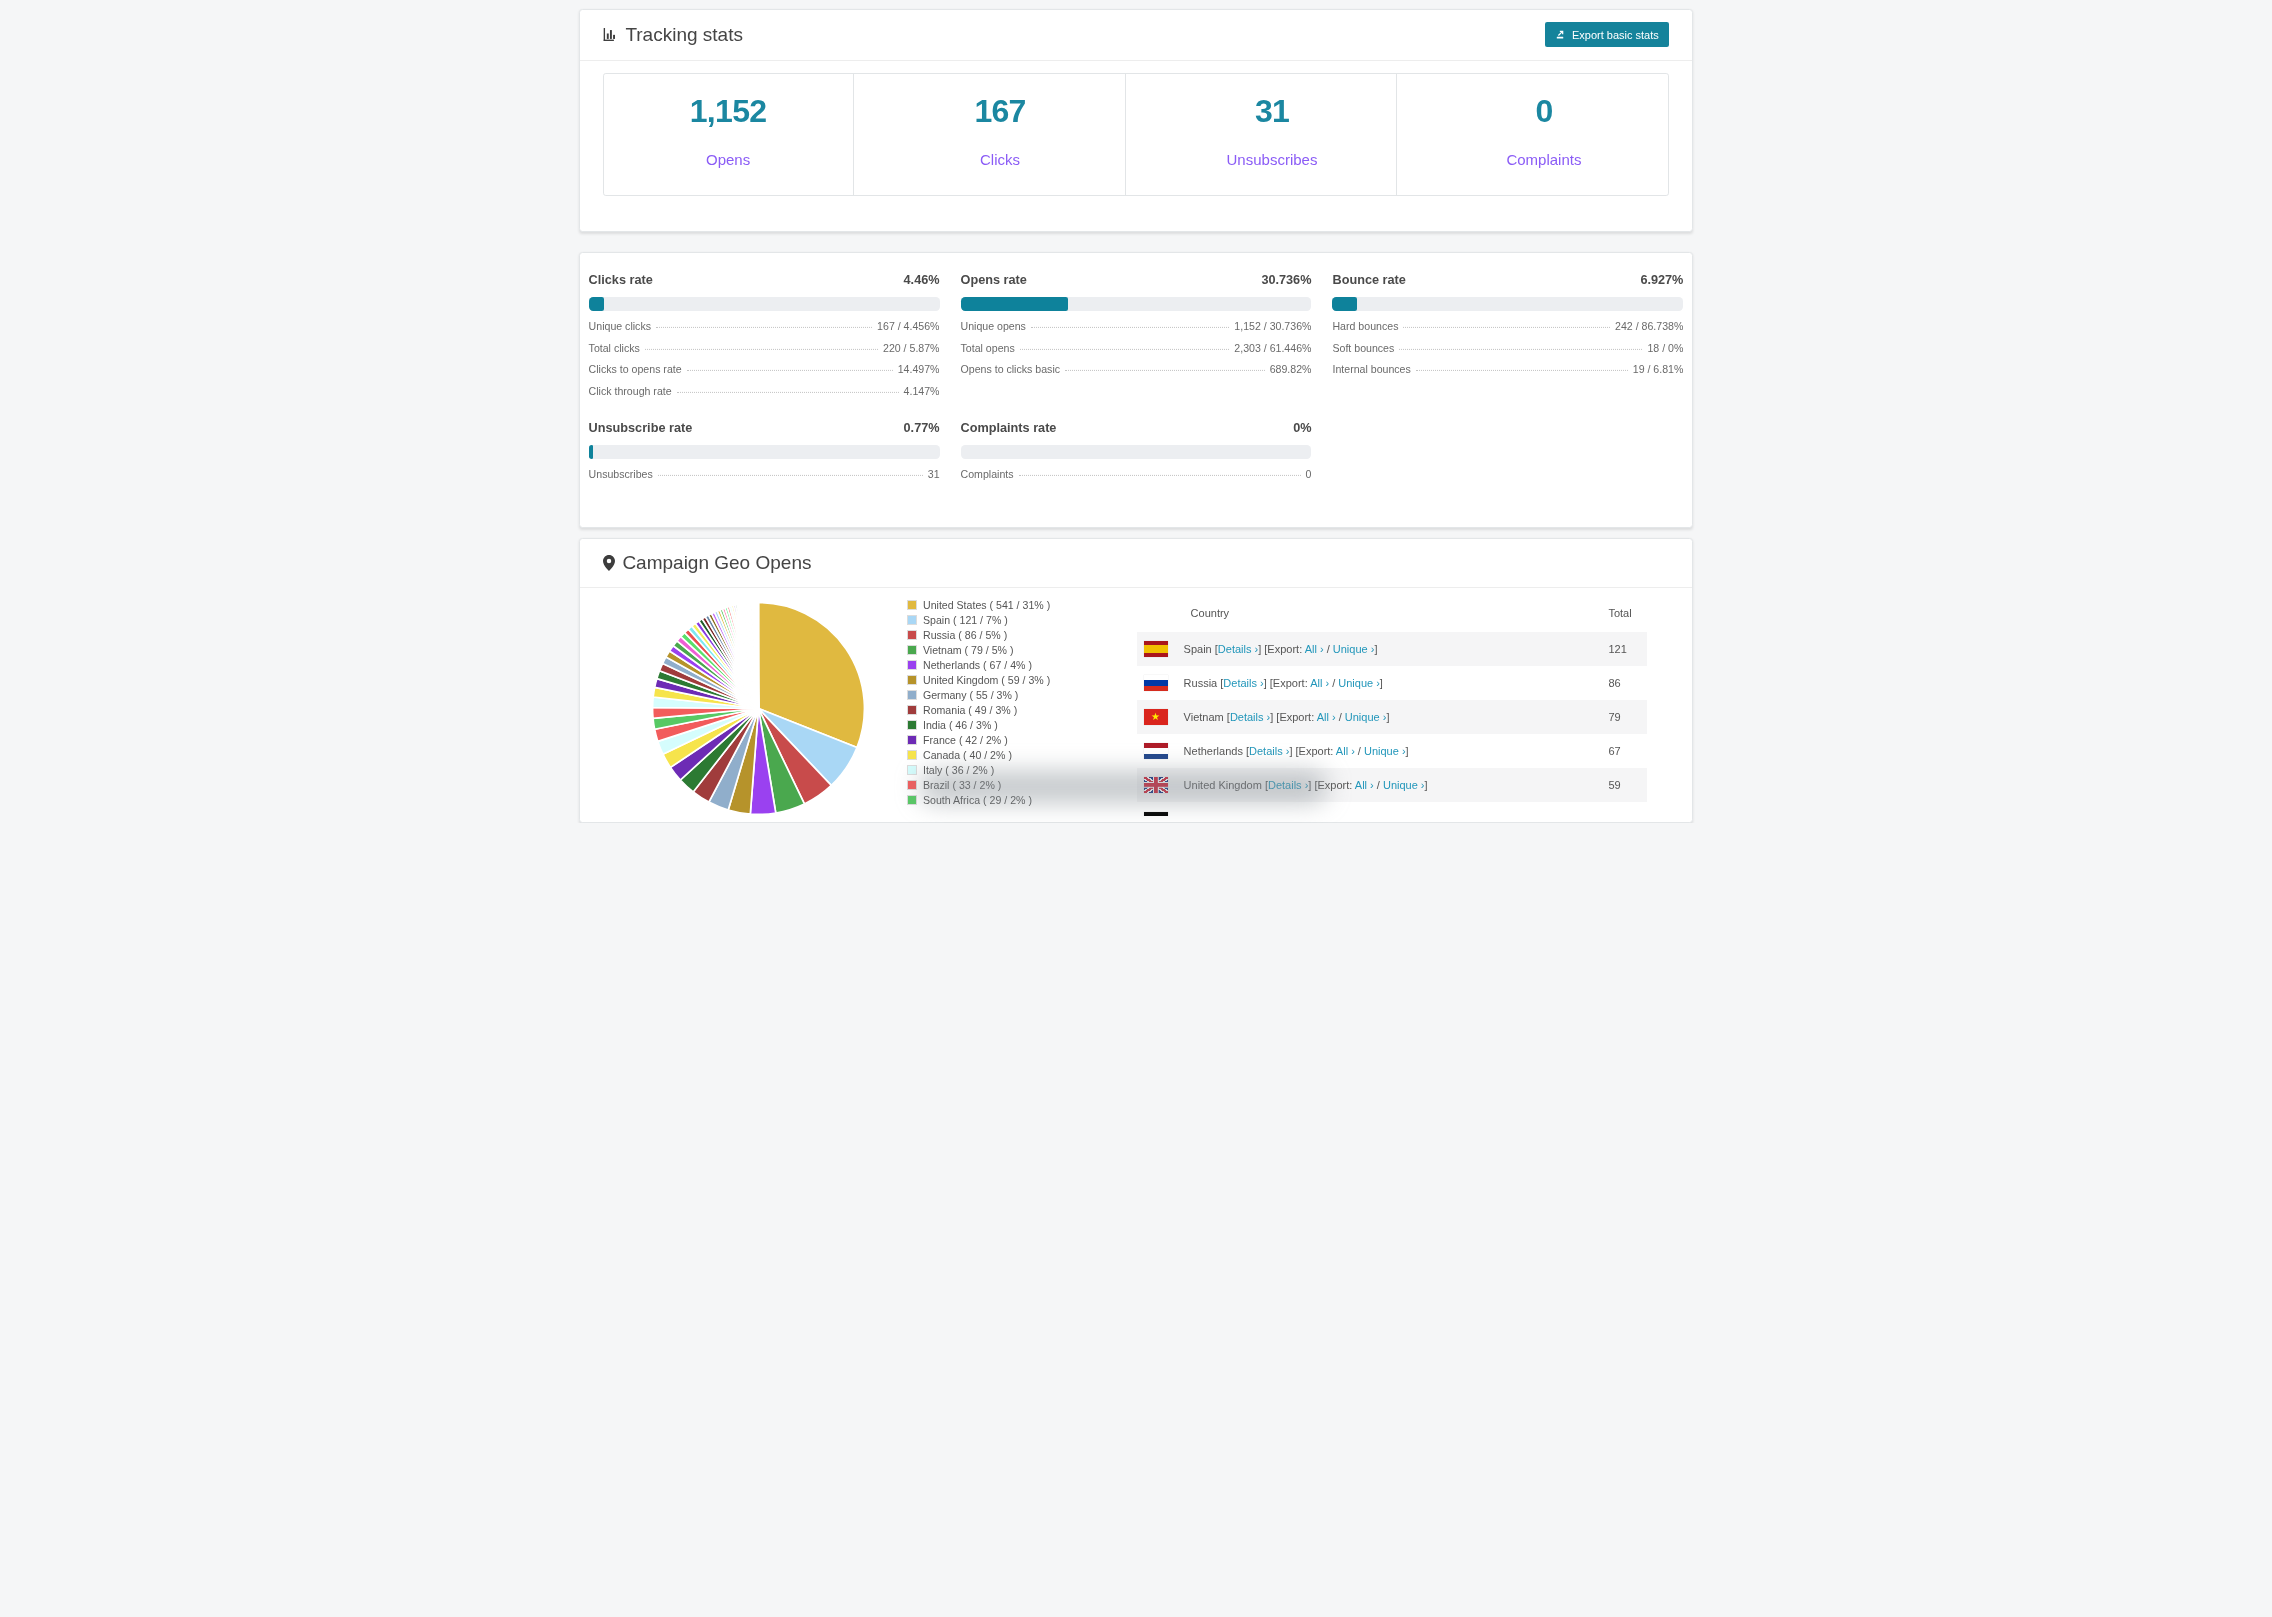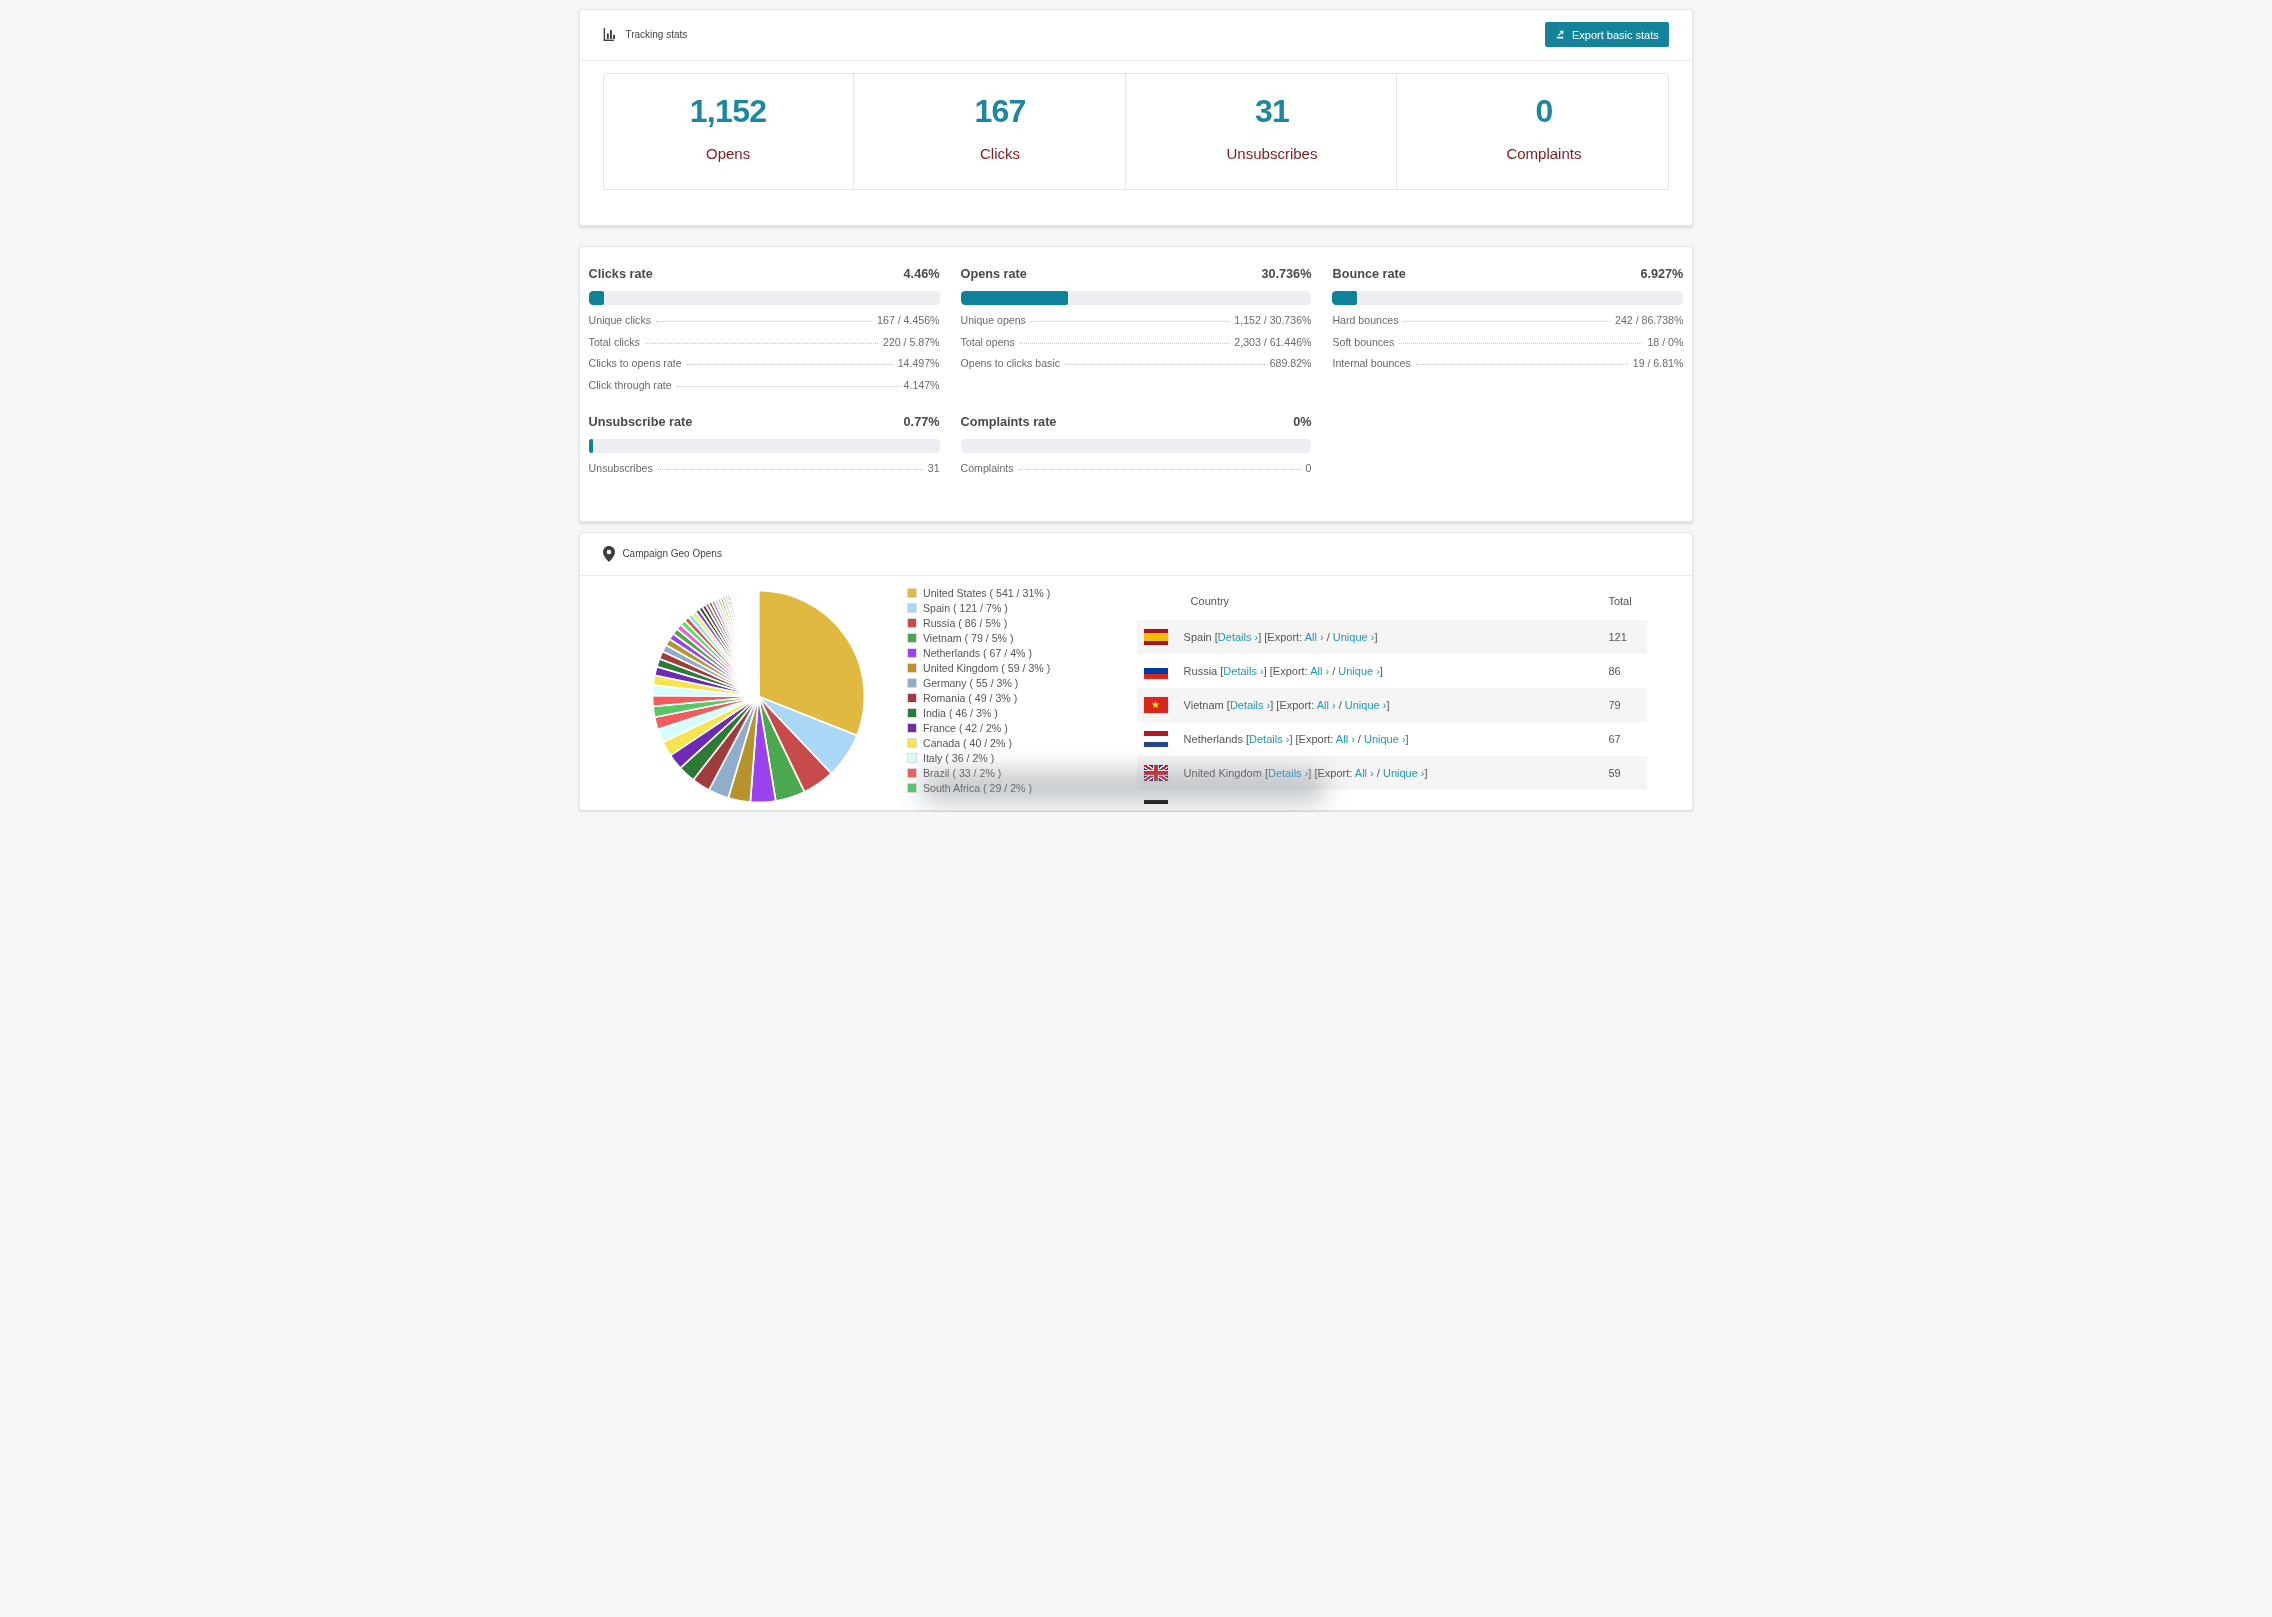--- a/index.html
+++ b/index.html
@@ -7,31 +7,31 @@
     --page-bg:#f5f6f7; --track:#eceef1;
   }
   *{box-sizing:border-box}
   html,body{margin:0;padding:0;background:var(--page-bg);
     font-family:"Liberation Sans","DejaVu Sans",sans-serif;color:#555;}
   .page{position:relative;width:1136px;min-height:812px;overflow:hidden;margin:0 auto;}
   .card{background:#fff;border:0.7px solid #e3e6e8;border-radius:3.5px;margin:0 10.6px;
     box-shadow:0 1.4px 2.8px rgba(0,0,0,.10);}
   .card-header{display:flex;align-items:center;justify-content:space-between;
     padding:12.7px 23px;border-bottom:0.7px solid #ededed;}
-  .card-title{display:flex;align-items:center;gap:7.8px;font-size:10px;color:#454545;}
+  .card-title{display:flex;align-items:center;gap:7.8px;font-size:19px;color:#454545;}
   .export-btn{display:flex;align-items:center;gap:5.6px;background:var(--btn);color:#fff;
     border:none;border-radius:2.1px;font-size:11px;padding:6.4px 10.6px;cursor:pointer;
     font-family:inherit;}
   
   #card-tracking{margin-top:8.5px;padding-bottom:35px;}
   .summary-box{margin:12px 23px 0;border:0.7px solid #e2e5e7;border-radius:2.8px;display:flex;gap:22px;}
   .summary-cell{flex:1;text-align:center;padding:19px 0 27px;border-right:0.7px solid #e2e5e7;}
   .summary-cell:last-child{border-right:none;}
   .summary-value{font-size:32px;font-weight:700;color:var(--num);letter-spacing:-0.7px;}
-  .summary-label{font-size:15px;color:#7f1d1d;margin-top:15px;}
+  .summary-label{font-size:15px;color:#8b5cf6;margin-top:21px;}
   
   #card-rates{margin-top:20px;padding:20px 9px 47px;display:grid;
     grid-template-columns:1fr 1fr 1fr;column-gap:21px;row-gap:24px;}
   .rate-head{display:flex;justify-content:space-between;align-items:baseline;
     font-size:12.7px;font-weight:700;color:#4a4a4a;margin-bottom:10px;}
   .bar{height:14px;background:var(--track);border-radius:4.2px;margin-bottom:7px;}
   .bar-fill{height:100%;background:var(--bar);border-radius:4.2px 2.1px 2.1px 4.2px;}
   .stat-row{display:flex;align-items:baseline;font-size:10.6px;color:#6a6a6a;margin-top:9.5px;}
   .stat-row .leader{flex:1;border-bottom:0.7px dotted #c3c3c3;margin:0 5px;transform:translateY(-2.1px);}
   

